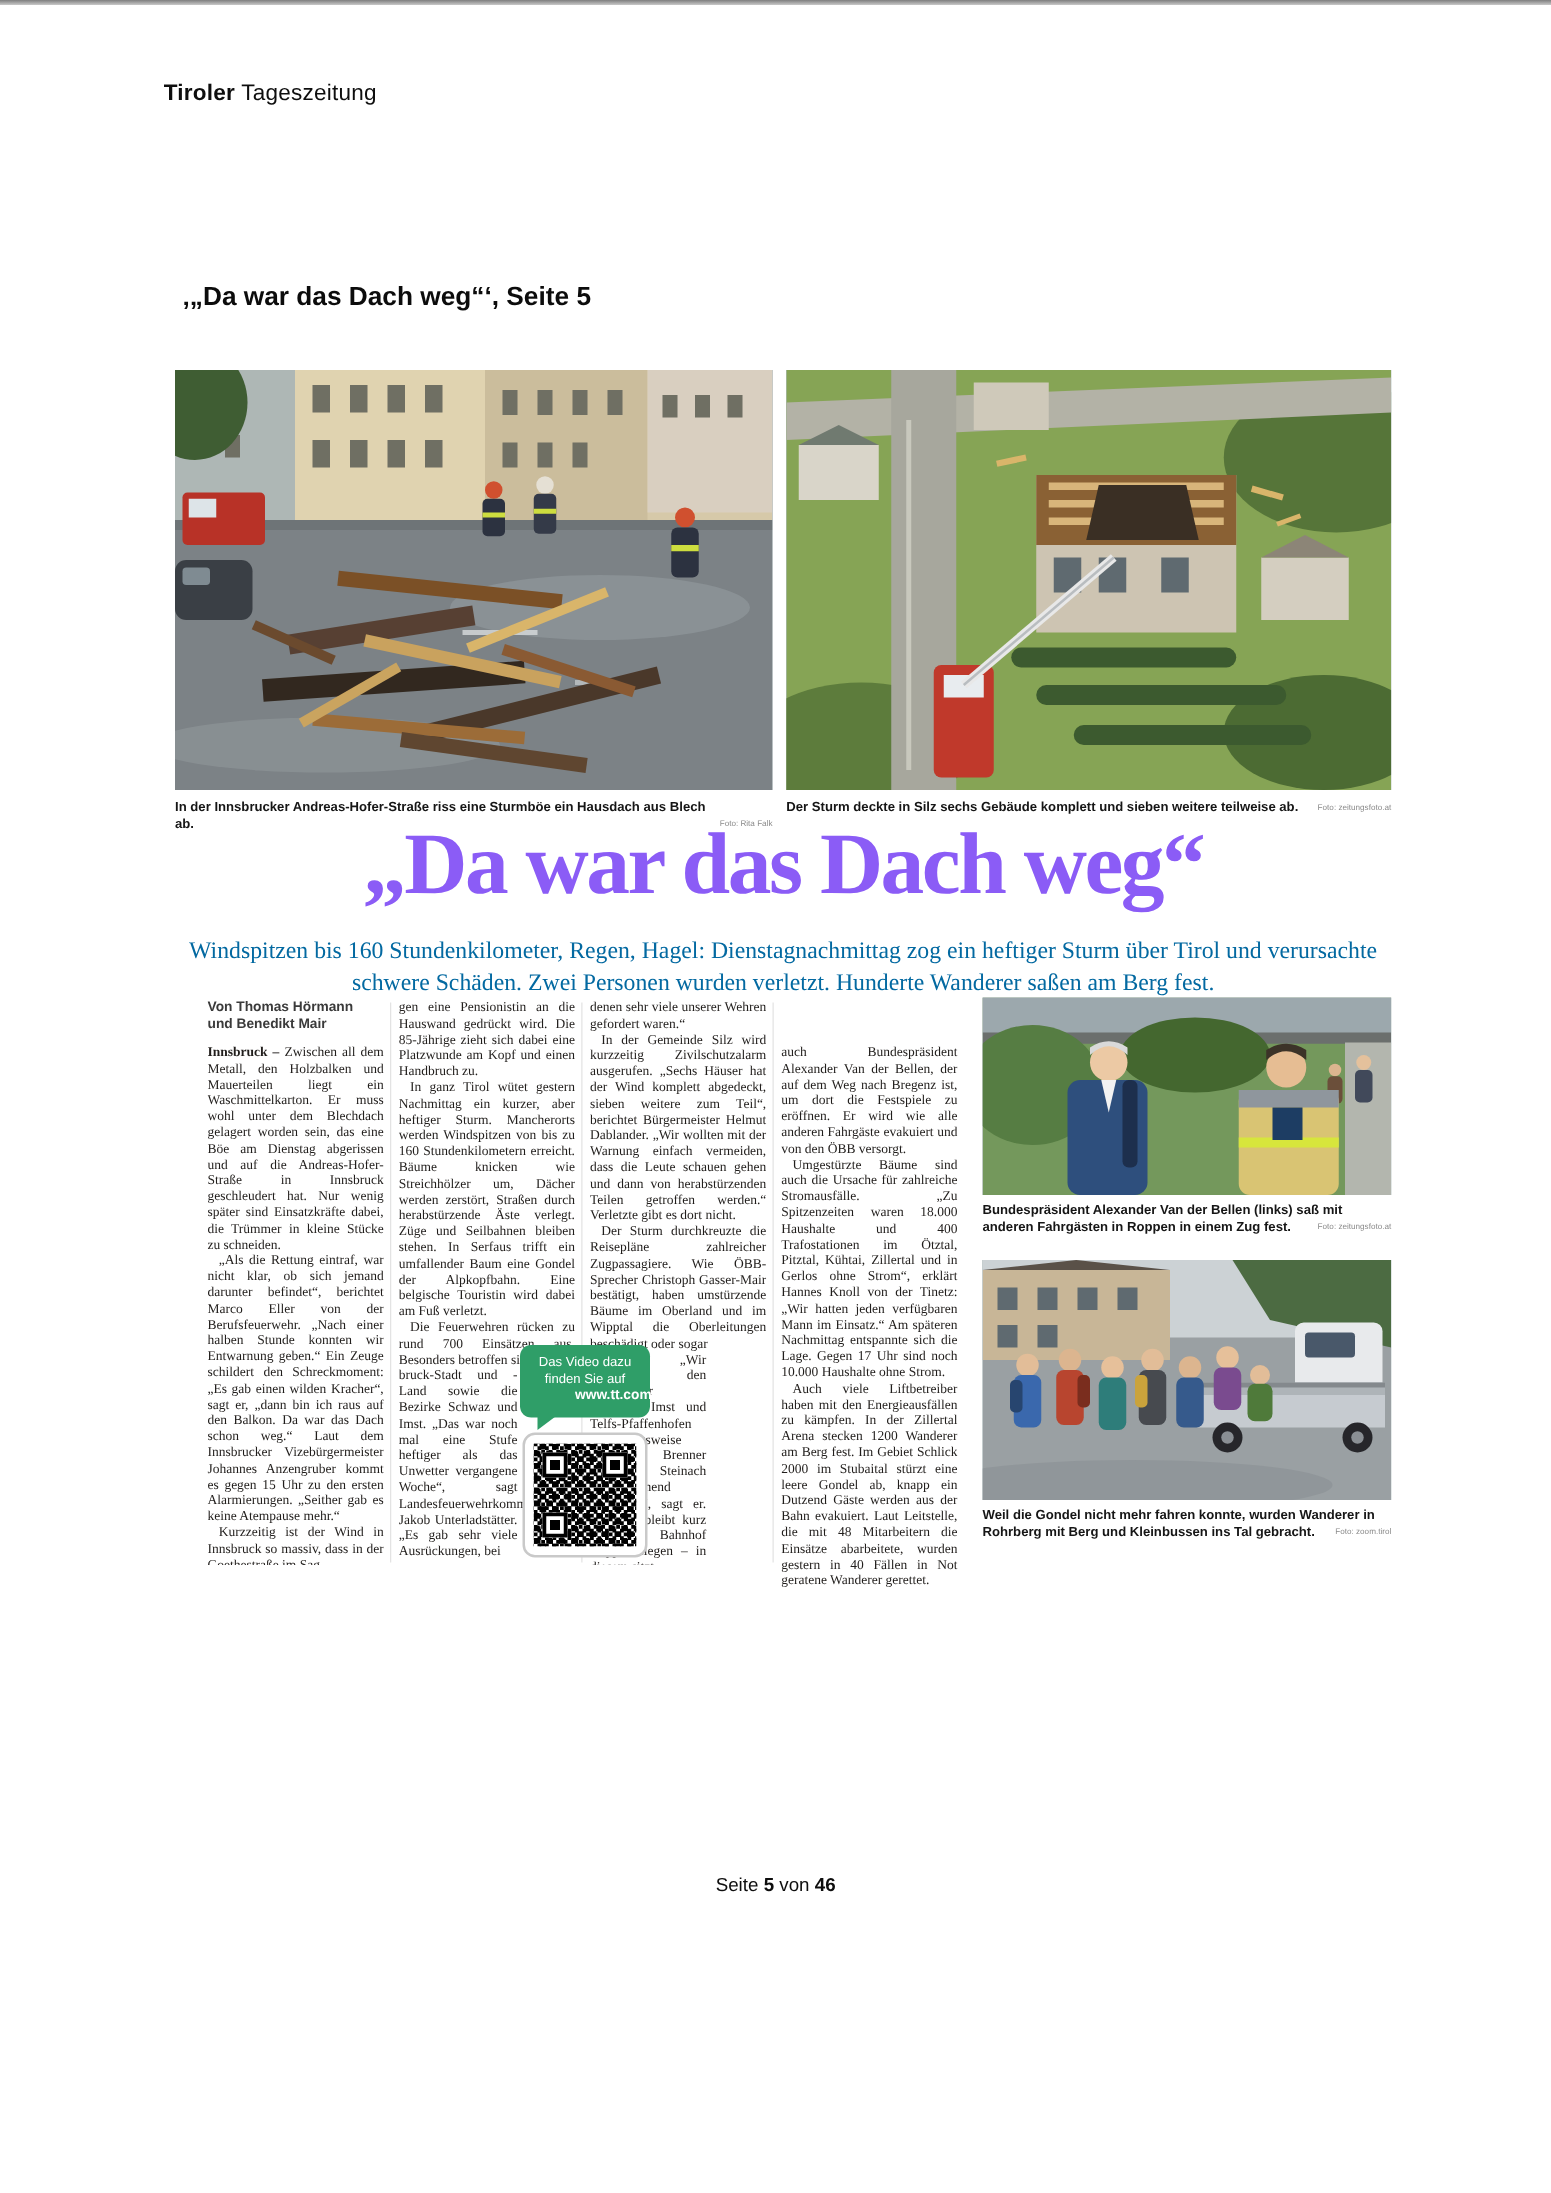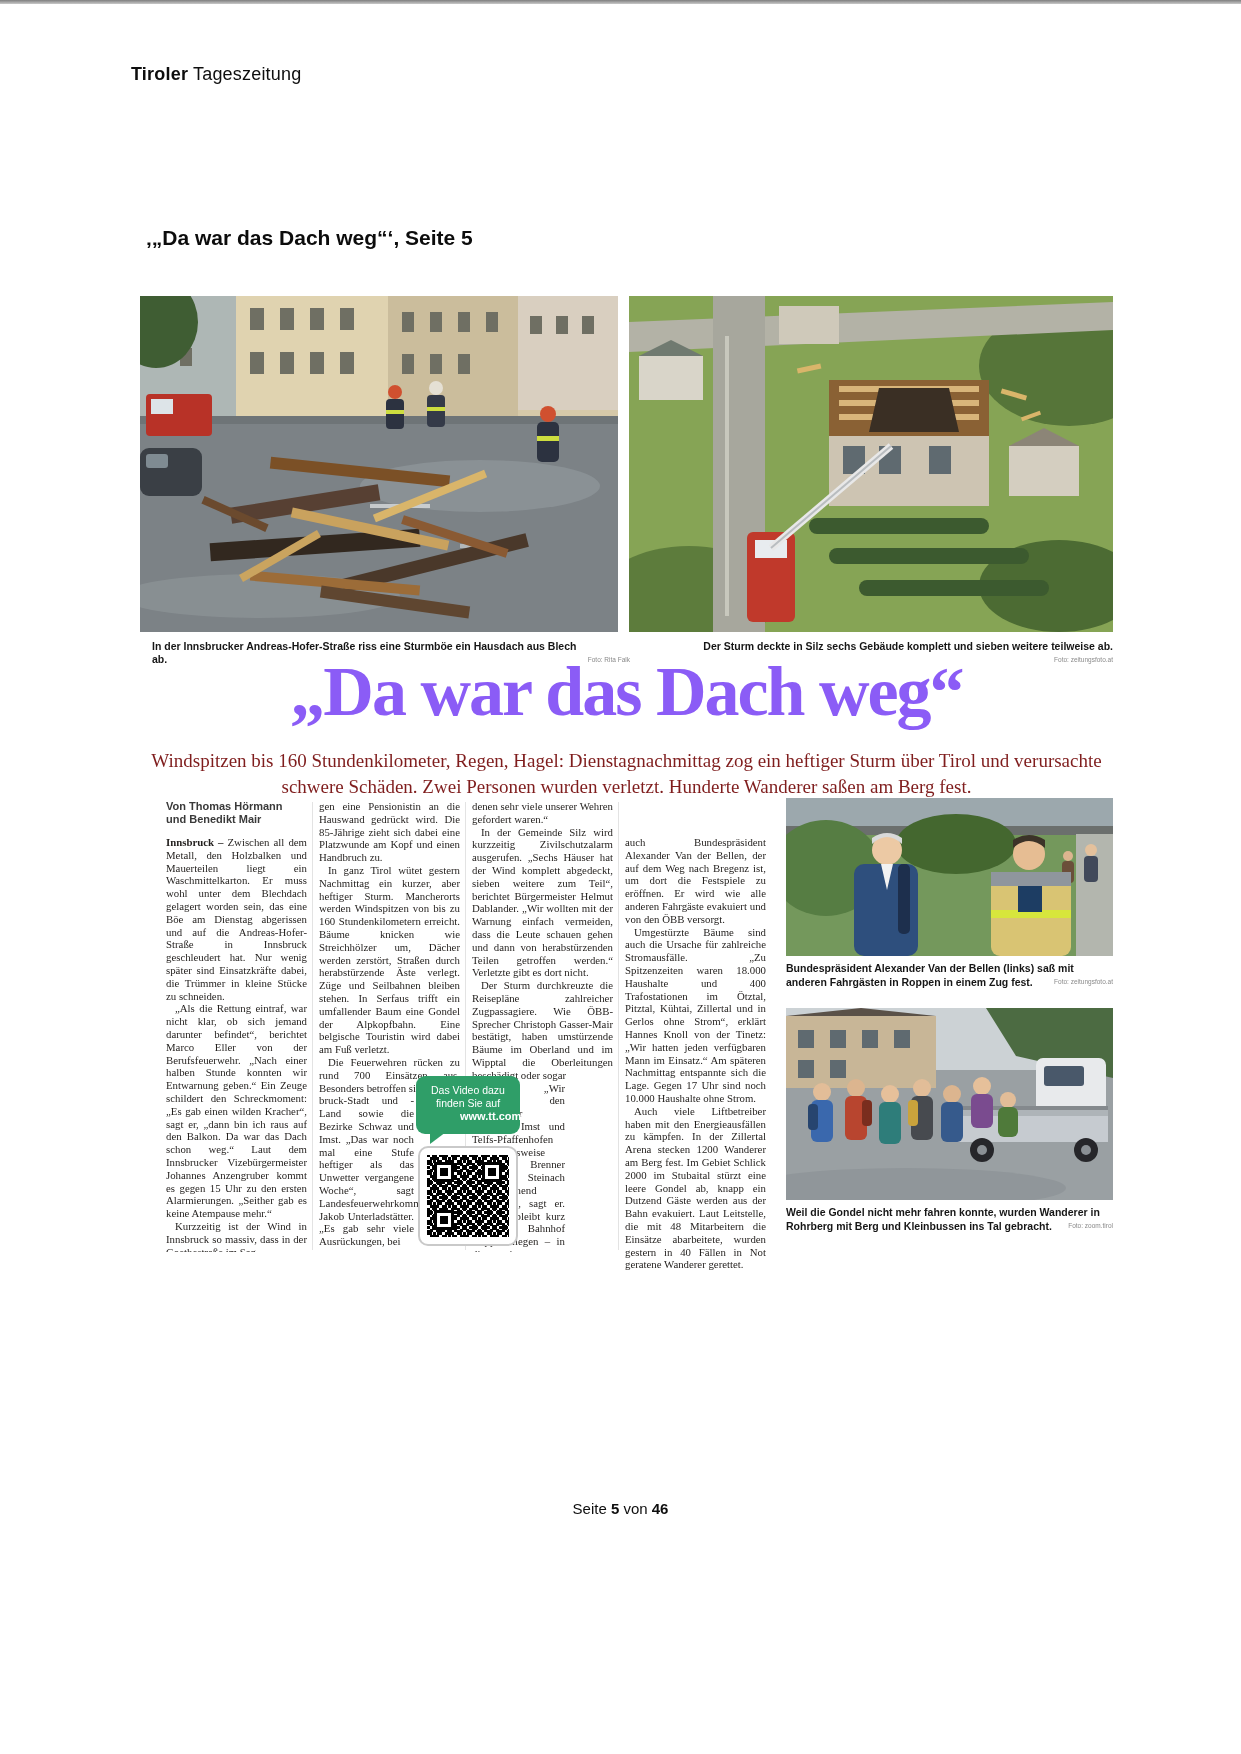--- a/index.html
+++ b/index.html
@@ -11,29 +11,29 @@
   .masthead{position:absolute;left:131px;top:64px;font-size:18px;color:#0e0e0e;letter-spacing:.2px;}
   .masthead .b{font-weight:bold;}
   .doc-title{position:absolute;left:130px;top:210px;margin:16px;font-size:21px;font-weight:bold;color:#0c0c0c;}
   
   .photo{position:absolute;overflow:hidden;background:#9aa;}
   .photo svg{display:block;width:100%;height:100%;}
   .ph-left{left:140px;top:296px;width:478px;height:336px;}
   .ph-right{left:629px;top:296px;width:484px;height:336px;}
   .caption{position:absolute;display:flex;justify-content:space-between;align-items:flex-end;
            font-size:10.5px;font-weight:bold;color:#161616;line-height:13px;}
-  .cap-left{left:152px;top:640px;width:478px;}
-  .cap-right{left:629px;top:640px;width:484px;flex-direction:column;}
+  .cap-left{left:140px;top:640px;width:478px;}
+  .cap-right{left:629px;top:640px;width:484px;}
   .credit{font-weight:normal;font-size:6.5px;color:#8a8a8a;white-space:nowrap;margin-left:8px;}
   
   .headline{position:absolute;left:140px;top:652px;width:973px;margin:0;text-align:center;
             font-family:"Liberation Serif",serif;font-weight:bold;font-size:70px;line-height:80px;
             letter-spacing:-2px;color:#8b5cf6;}
   .subhead{position:absolute;left:150px;top:748px;width:953px;margin:0;text-align:center;
-           font-family:"Liberation Serif",serif;font-size:19px;line-height:26px;color:#7f1d1d;}
+           font-family:"Liberation Serif",serif;font-size:19px;line-height:26px;color:#0369a1;}
   
   .col{position:absolute;top:800px;width:141px;height:452px;overflow:hidden;
        font-family:"Liberation Serif",serif;font-size:10.8px;line-height:12.8px;color:#211e1c;
        text-align:justify;hyphens:auto;-webkit-hyphens:auto;}
   .c1{left:166px;} .c2{left:319px;} .c3{left:472px;} .c4{left:625px;margin-top:36px;}
   .colrule{position:absolute;top:802px;height:448px;width:1px;background:#e3e3e3;}
   .r1{left:312px;} .r2{left:465px;} .r3{left:618px;}
   .byline{font-family:"Liberation Sans",sans-serif;font-size:11px;line-height:13px;
           font-weight:bold;color:#3a3a3a;margin-bottom:10px;text-align:left;}
   .col p{margin:0;}

